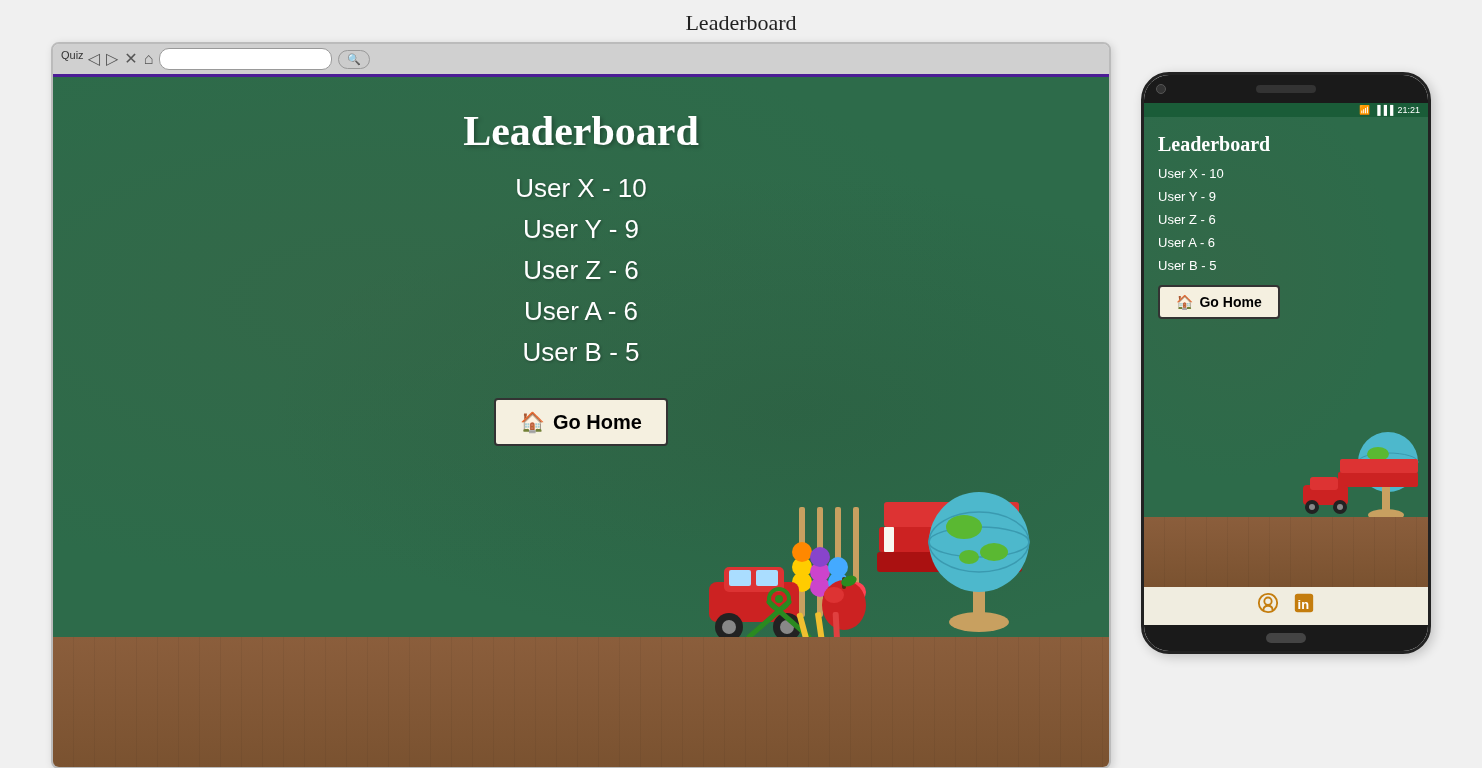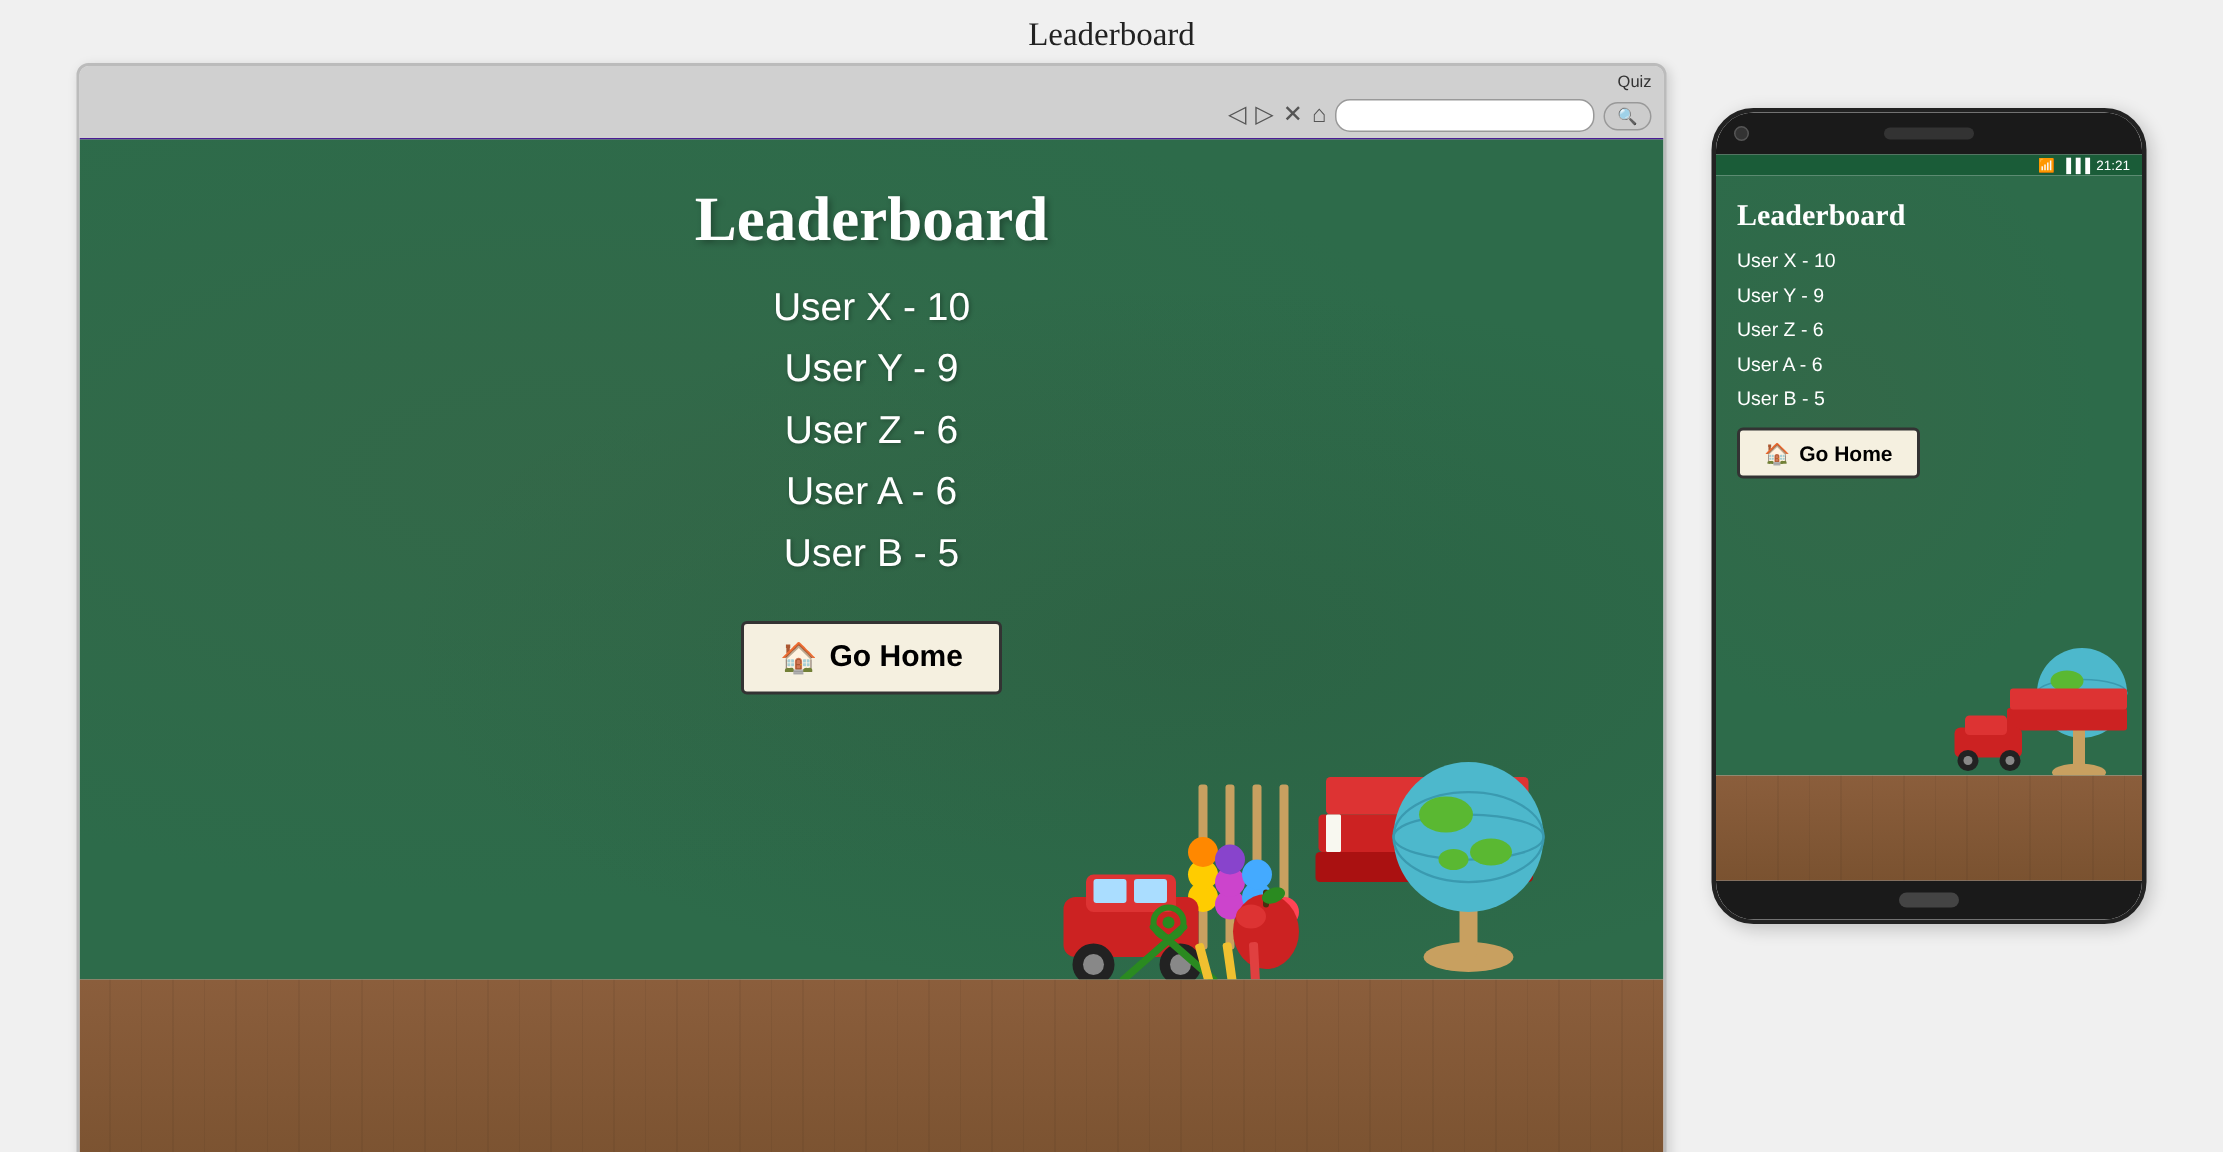--- a/index.html
+++ b/index.html
@@ -38,26 +38,25 @@
       width: 1060px;
       border: 2px solid #bbb;
       border-radius: 8px;
       background: #e8e8e8;
       overflow: hidden;
       box-shadow: 2px 2px 8px rgba(0,0,0,0.15);
     }
 
     .browser-toolbar {
       background: #d0d0d0;
-      border-bottom: 1px solid #4c1d95;
+      border-bottom: 3px solid #4c1d95;
       padding: 4px 8px;
       display: flex;
-      flex-direction: column;
+      flex-direction: row;
       gap: 4px;
-      align-items: flex-end;
     }
 
     .browser-tab {
       text-align: center;
       font-size: 11px;
       color: #333;
       padding: 1px 0;
     }
 
     .browser-controls {
@@ -478,20 +477,35 @@
             <circle cx="42" cy="80" r="7" fill="#222"></circle>
             <circle cx="42" cy="80" r="3" fill="#888"></circle>
           </svg>
         </div>
       </div>
 
       <div class="phone-desk">
         <div class="wood-grain"></div>
       </div>
 
+      <div class="phone-footer">
+        <span class="footer-icon">
+          <svg width="22" height="22" viewBox="0 0 24 24" fill="#c47d0e">
+            <circle cx="12" cy="12" r="10" fill="none" stroke="#c47d0e" stroke-width="2"></circle>
+            <circle cx="12" cy="10" r="4" fill="none" stroke="#c47d0e" stroke-width="2"></circle>
+            <path d="M7 20 Q7 15 12 15 Q17 15 17 20" fill="none" stroke="#c47d0e" stroke-width="2"></path>
+          </svg>
+        </span>
+        <span class="footer-icon">
+          <svg width="22" height="22" viewBox="0 0 24 24">
+            <rect x="2" y="2" width="20" height="20" rx="3" fill="#c47d0e"></rect>
+            <text x="5" y="18" font-size="14" font-weight="bold" fill="white" font-family="Arial">in</text>
+          </svg>
+        </span>
+      </div>
 
       <div class="phone-bottom-bar">
         <div class="phone-home-button"></div>
       </div>
     </div>
   </div>
 
 </div>
 
 </body></html>

